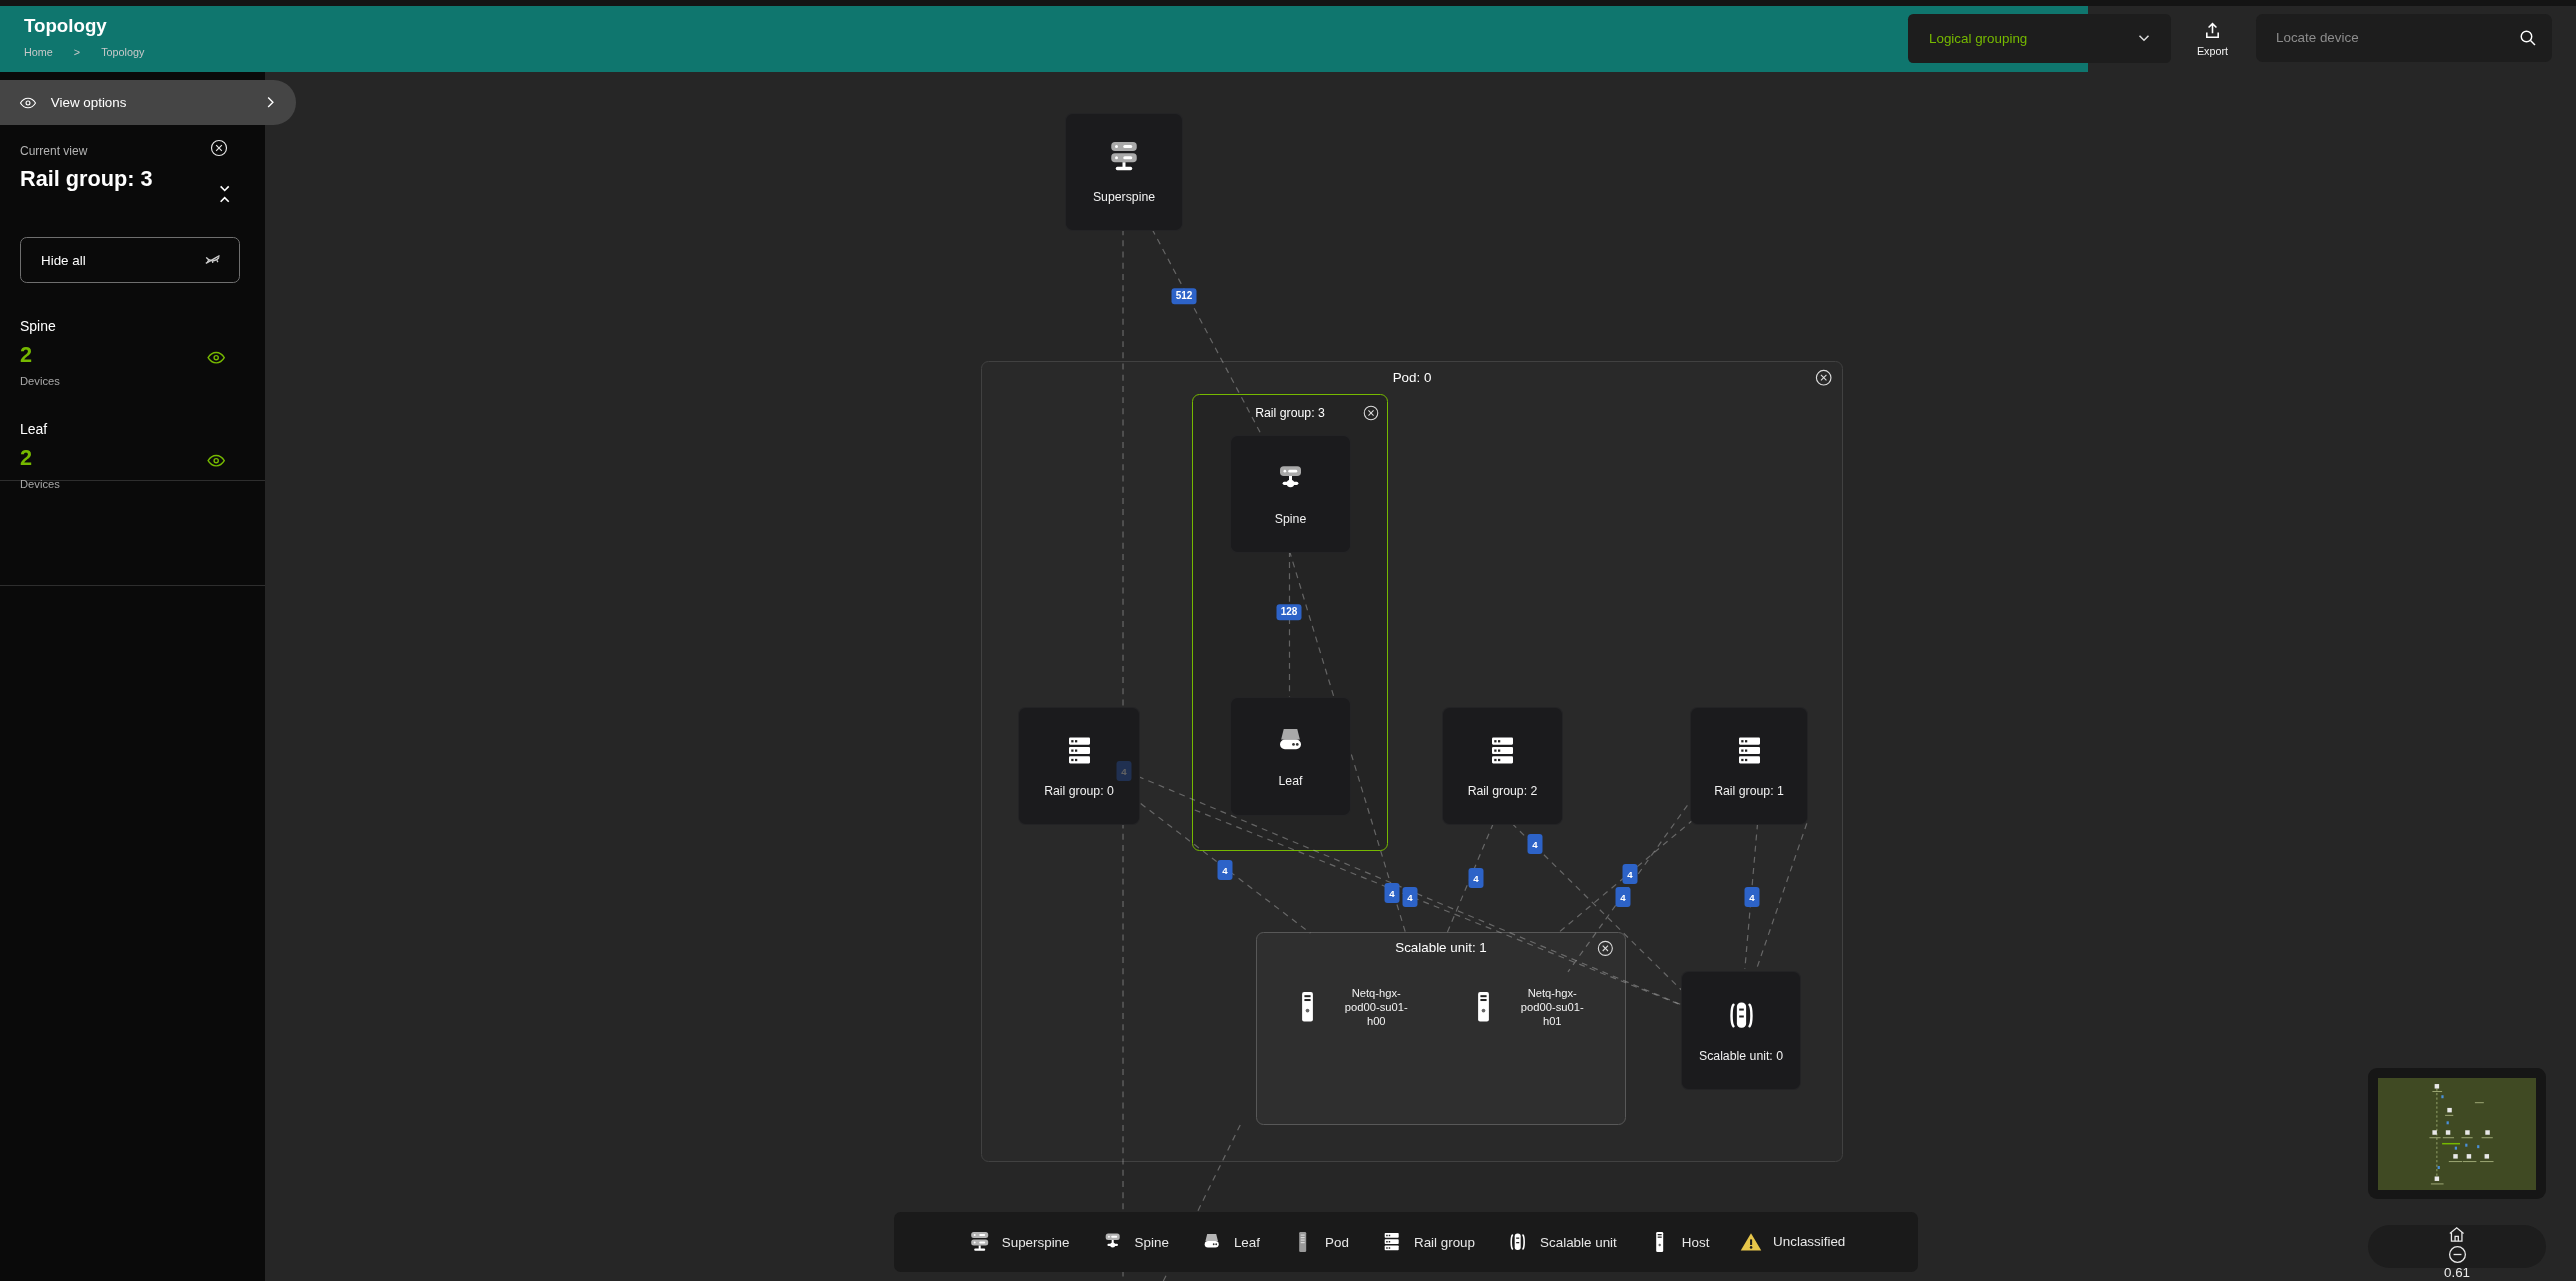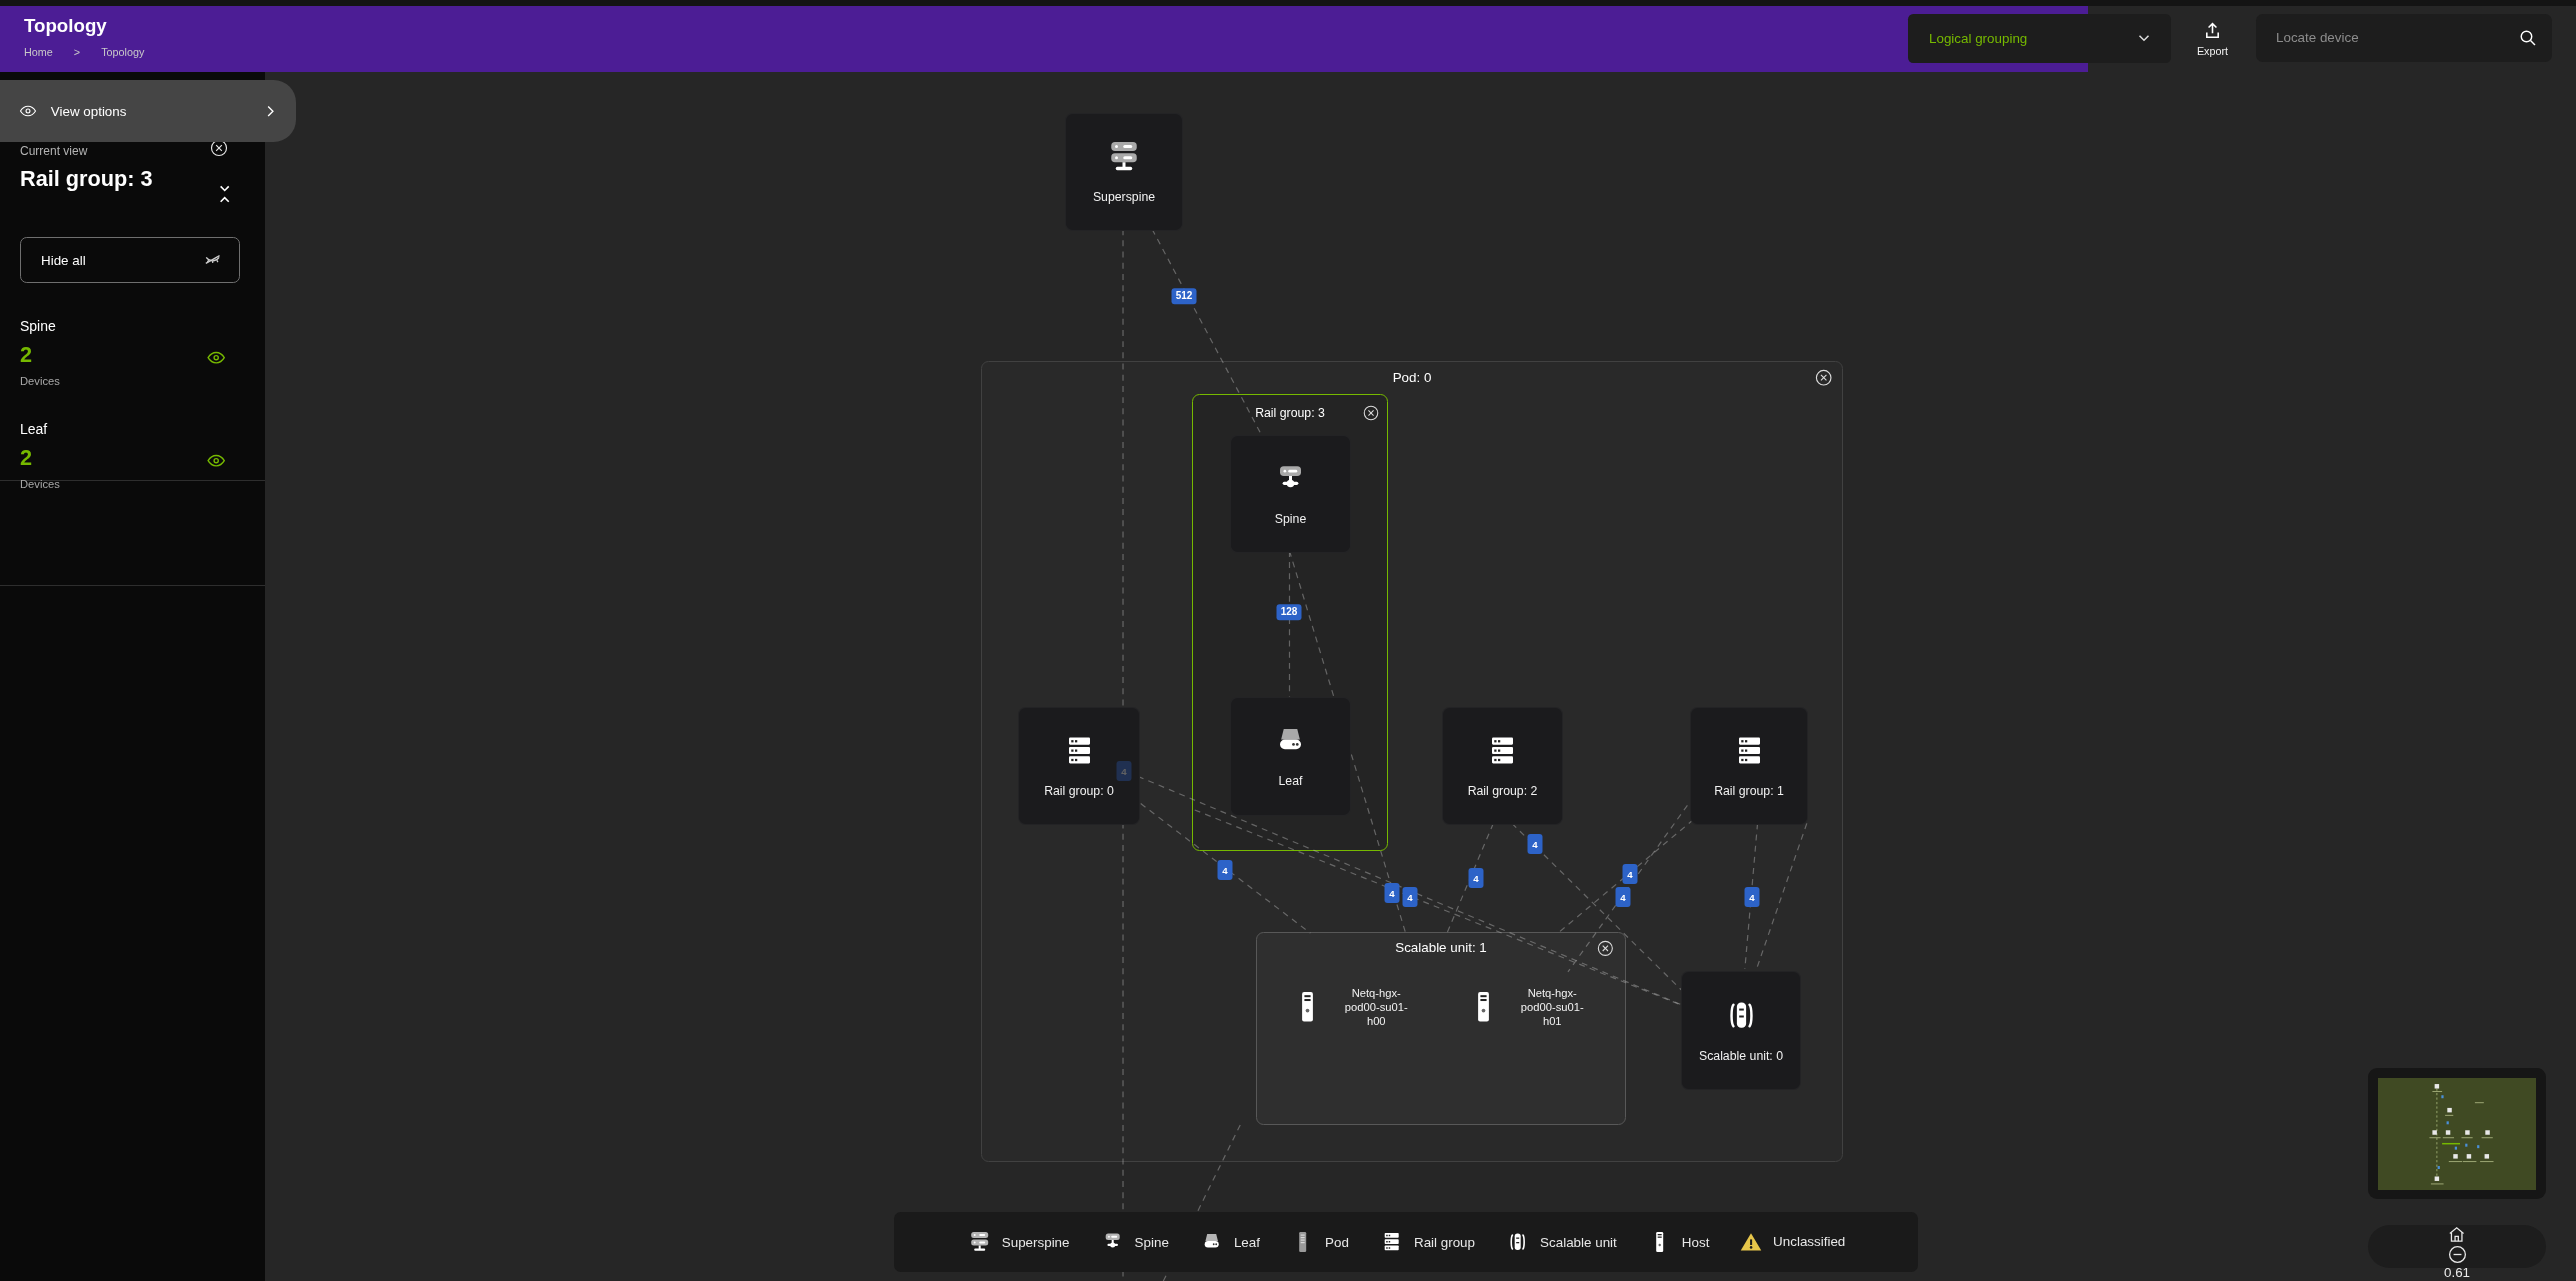--- a/index.html
+++ b/index.html
@@ -1,36 +1,36 @@
 <!DOCTYPE html>
 <html style="font-size:12px"><head>
 <meta charset="utf-8">
 <style>
   html,body{margin:0;padding:0;background:#161616;}
   .app{position:relative;width:2576px;height:1281px;background:#262626;overflow:hidden;
        font-family:"Liberation Sans",sans-serif;color:#f0f0f0;}
   .topstrip{position:absolute;left:0;top:0;width:2576px;height:6px;background:#141414;z-index:60;}
 
   
-  .header{position:absolute;left:0;top:6px;width:2088px;height:66px;background:#4c1d95;z-index:50;}
+  .header{position:absolute;left:0;top:6px;width:2088px;height:66px;background:#0f766e;z-index:50;}
   .hdr-title{position:absolute;left:24px;top:9px;font-size:18.7px;font-weight:700;color:#fff;}
   .breadcrumb{position:absolute;left:24px;top:40px;font-size:10.8px;color:#c9c9c9;display:flex;gap:21px;align-items:center;}
   .grouping{position:absolute;left:1908px;top:7.5px;width:263px;height:49px;background:#1d1d1d;border-radius:5.2px;
             display:flex;align-items:center;justify-content:space-between;padding:0 18px 0 21px;box-sizing:border-box;cursor:pointer;}
   .grouping-label{color:#76b900;font-size:13.4px;}
   .export{position:absolute;left:2184px;top:6px;width:57px;height:54px;display:flex;flex-direction:column;align-items:center;justify-content:center;gap:3px;cursor:pointer;}
   .export-label{font-size:10.8px;color:#f2f2f2;}
   .search{position:absolute;left:2256px;top:7.5px;width:296px;height:48px;background:#1d1d1d;border-radius:6.7px;
           display:flex;align-items:center;padding:0 15px 0 18px;box-sizing:border-box;}
   .search input{flex:1;background:transparent;border:0;outline:none;color:#d6d6d6;font-size:13.4px;font-family:"Liberation Sans",sans-serif;}
   .search input::placeholder{color:#8c8c8c;}
 
   
   .sidebar{position:absolute;left:0;top:72px;width:265px;height:1210px;background:#0a0a0a;z-index:40;}
-  .view-options{position:absolute;left:0;top:8.2px;width:296px;height:62px;background:#454545;border-radius:0 22.4px 22.4px 0;
+  .view-options{position:absolute;left:0;top:8.2px;width:296px;height:45px;background:#454545;border-radius:0 22.4px 22.4px 0;
                 display:flex;align-items:center;gap:13.4px;padding:0 18px 0 19.4px;box-sizing:border-box;cursor:pointer;z-index:45;}
   .view-options-label{font-size:13.4px;color:#fff;flex:1;}
   .cv-label{position:absolute;left:20px;top:72px;font-size:12px;color:#b3b3b3;}
   .cv-close{position:absolute;left:209px;top:66px;cursor:pointer;}
   .cv-value{position:absolute;left:20px;top:94px;font-size:21.7px;font-weight:700;color:#fff;}
   .cv-collapse{position:absolute;left:215px;top:109px;cursor:pointer;}
   .hide-all{position:absolute;left:20px;top:165px;width:220px;height:46px;border:0.7px solid #6f6f6f;border-radius:6.7px;
             display:flex;align-items:center;justify-content:space-between;padding:0 16.4px 0 20px;box-sizing:border-box;cursor:pointer;}
   .hide-all-label{font-size:13.4px;color:#fff;}
   .grp{position:absolute;left:0;width:265px;}

